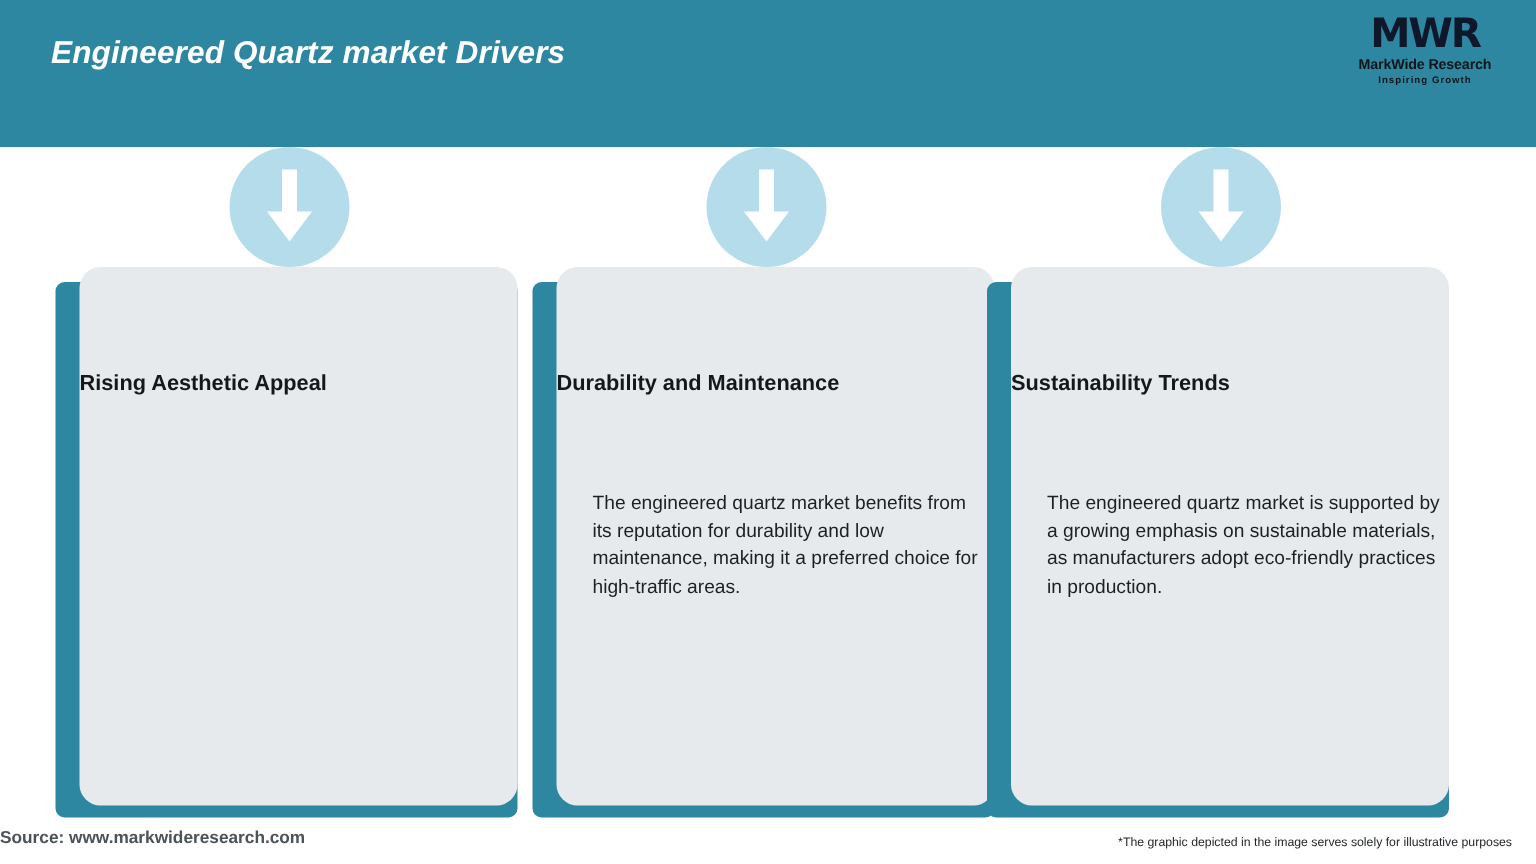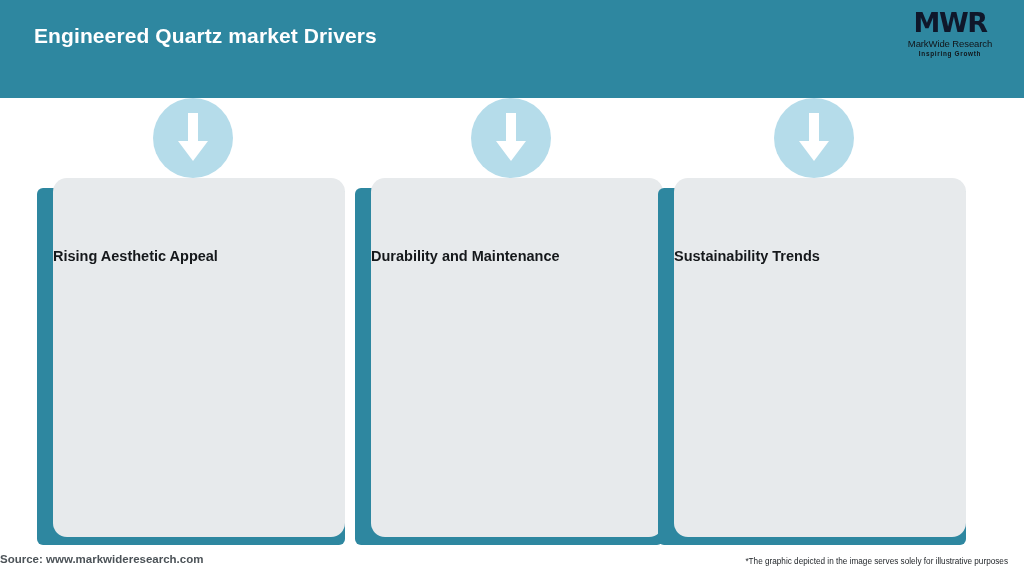--- a/index.html
+++ b/index.html
@@ -25,20 +25,21 @@
     background: #2e87a0;
   }
   .header-title {
     position: absolute;
     left: 34px;
     top: 24px;
     font-size: 21px;
     font-weight: bold;
     color: #ffffff;
     letter-spacing: 0.1px;
+    font-style: italic;
   }
 
   
   .logo {
     position: absolute;
     right: 22px;
     top: 8px;
     width: 104px;
     height: 58px;
     text-align: center;
@@ -49,21 +50,21 @@
     line-height: 30px;
     font-size: 27px;
     font-weight: bold;
     color: #0f172a;
     letter-spacing: -1.5px;
     font-family: "DejaVu Sans", sans-serif;
   }
   .logo-name {
     display: block;
     font-size: 9.5px;
-    font-weight: normal;
+    font-weight: bold;
     color: #111418;
     letter-spacing: -0.1px;
     line-height: 11px;
   }
   .logo-tagline {
     display: block;
     font-size: 6.4px;
     font-weight: bold;
     color: #111418;
     letter-spacing: 0.7px;
@@ -193,29 +194,31 @@
 
   <div class="card-wrap c1">
     <div class="card-frame"></div>
     <div class="card-panel"></div>
     <div class="card-badge">
       <svg width="36" height="54" viewBox="0 0 36 54" aria-hidden="true">
         <path d="M13 2 L23 2 L23 30 L33 30 L18 50 L3 30 L13 30 Z" fill="#ffffff"></path>
       </svg>
     </div>
     <div class="card-title">Durability and Maintenance</div>
+    <div class="card-body">The engineered quartz market benefits from its reputation for durability and low maintenance, making it a preferred choice for high-traffic areas.</div>
   </div>
 
   <div class="card-wrap c2">
     <div class="card-frame"></div>
     <div class="card-panel"></div>
     <div class="card-badge">
       <svg width="36" height="54" viewBox="0 0 36 54" aria-hidden="true">
         <path d="M13 2 L23 2 L23 30 L33 30 L18 50 L3 30 L13 30 Z" fill="#ffffff"></path>
       </svg>
     </div>
     <div class="card-title">Sustainability Trends</div>
+    <div class="card-body">The engineered quartz market is supported by a growing emphasis on sustainable materials, as manufacturers adopt eco-friendly practices in production.</div>
   </div>
 
 </div>
 
 <div class="source">Source: www.markwideresearch.com</div>
 <div class="disclaimer">*The graphic depicted in the image serves solely for illustrative purposes</div>
 
 </body></html>

